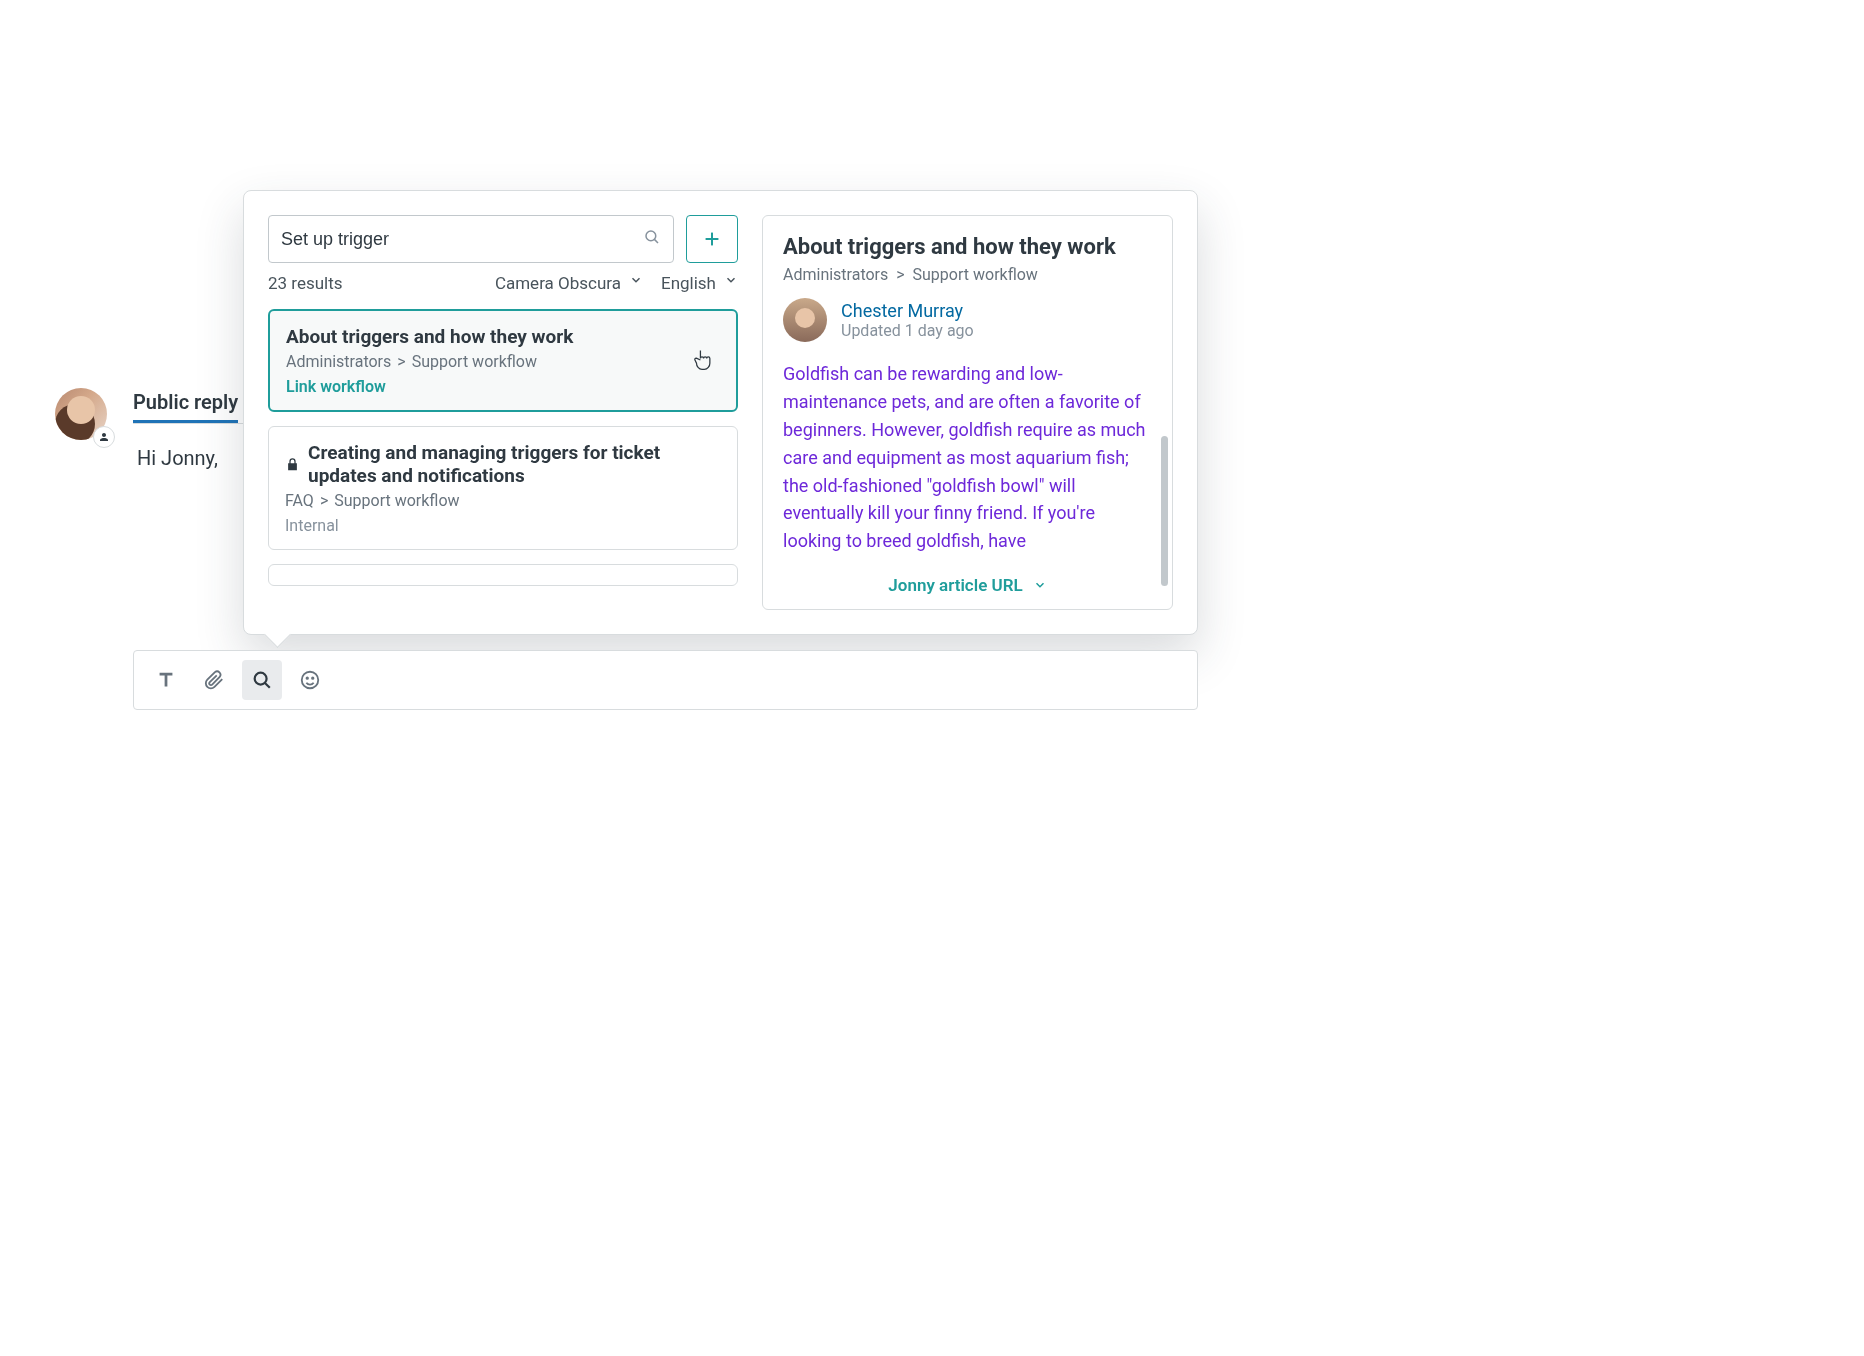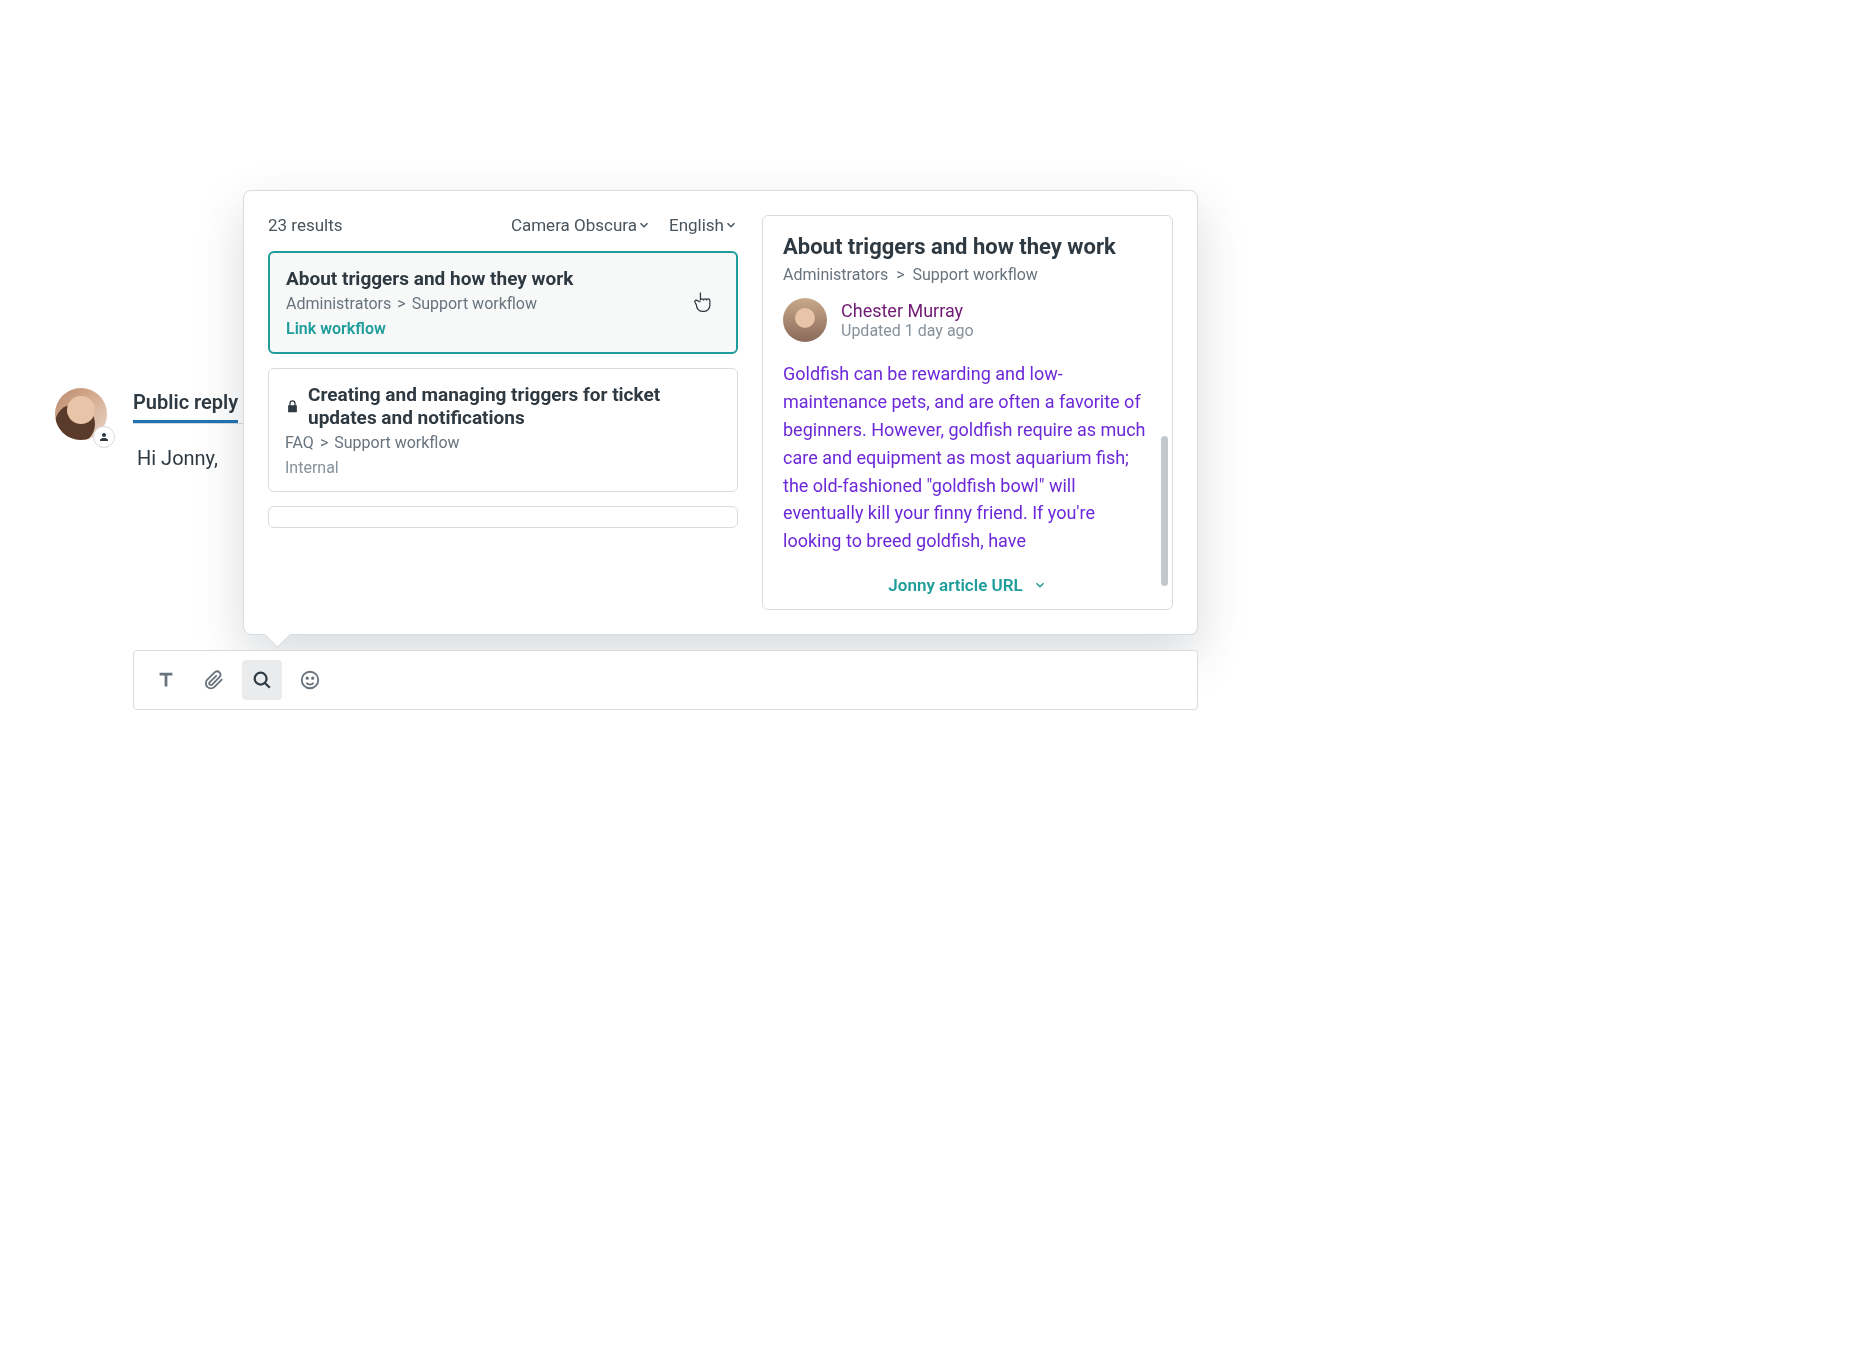--- a/index.html
+++ b/index.html
@@ -174,22 +174,22 @@
     .meta-row {
       display: flex;
       align-items: center;
       font-size: 17px;
       color: #49545c;
       margin-bottom: 16px;
     }
     .meta-row .count { flex: 1; }
     .dropdown {
       display: flex;
-      align-items: center;
-      gap: 0;
+      align-items: flex-start;
+      gap: 8px;
       cursor: pointer;
       margin-left: 18px;
     }
     .dropdown svg { width: 14px; height: 14px; }
     .results {
       display: flex;
       flex-direction: column;
       gap: 14px;
       overflow: hidden;
     }
@@ -279,21 +279,21 @@
       overflow: hidden;
     }
     .author-avatar::after {
       content: "";
       position: absolute;
       left: 12px; top: 10px;
       width: 20px; height: 20px;
       border-radius: 50%;
       background: #e8c5a8;
     }
-    .author-name { font-size: 18px; color: #701a75; }
+    .author-name { font-size: 18px; color: #0369a1; }
     .author-updated { font-size: 16px; color: #87929d; }
     .preview-body {
       font-size: 18px;
       color: #6d28d9;
       line-height: 1.55;
       flex: 1;
       overflow: hidden;
       position: relative;
     }
     .scrollbar-fake {
@@ -335,20 +335,37 @@
   <div class="reply-area">
     <div class="tabs">
       <div class="tab active">Public reply</div>
     </div>
     <div class="editor-body">Hi Jonny,</div>
   </div>
 
   <div class="popover">
 
     <div class="left-col">
+      <div class="search-row">
+        <div class="search-wrap">
+          <input type="text" value="Set up trigger" style="">
+          <span class="mag">
+            <svg viewBox="0 0 24 24" width="18" height="18" fill="none" stroke="currentColor" stroke-width="2">
+                <circle cx="10.5" cy="10.5" r="6.5"></circle>
+                <line x1="20" y1="20" x2="15.2" y2="15.2"></line>
+              </svg>
+          </span>
+        </div>
+        <div class="add-btn">
+          <svg viewBox="0 0 24 24" width="22" height="22" fill="none" stroke="currentColor" stroke-width="2.2">
+              <line x1="12" y1="5" x2="12" y2="19"></line>
+              <line x1="5" y1="12" x2="19" y2="12"></line>
+            </svg>
+        </div>
+      </div>
       <div class="meta-row">
         <span class="count">23 results</span>
         <span class="dropdown">
           <span>Camera Obscura</span>
           <svg viewBox="0 0 24 24">
               <path d="M6 9l6 6 6-6" fill="none" stroke="currentColor" stroke-width="2.5"></path>
             </svg>
         </span>
         <span class="dropdown">
           <span>English</span>

